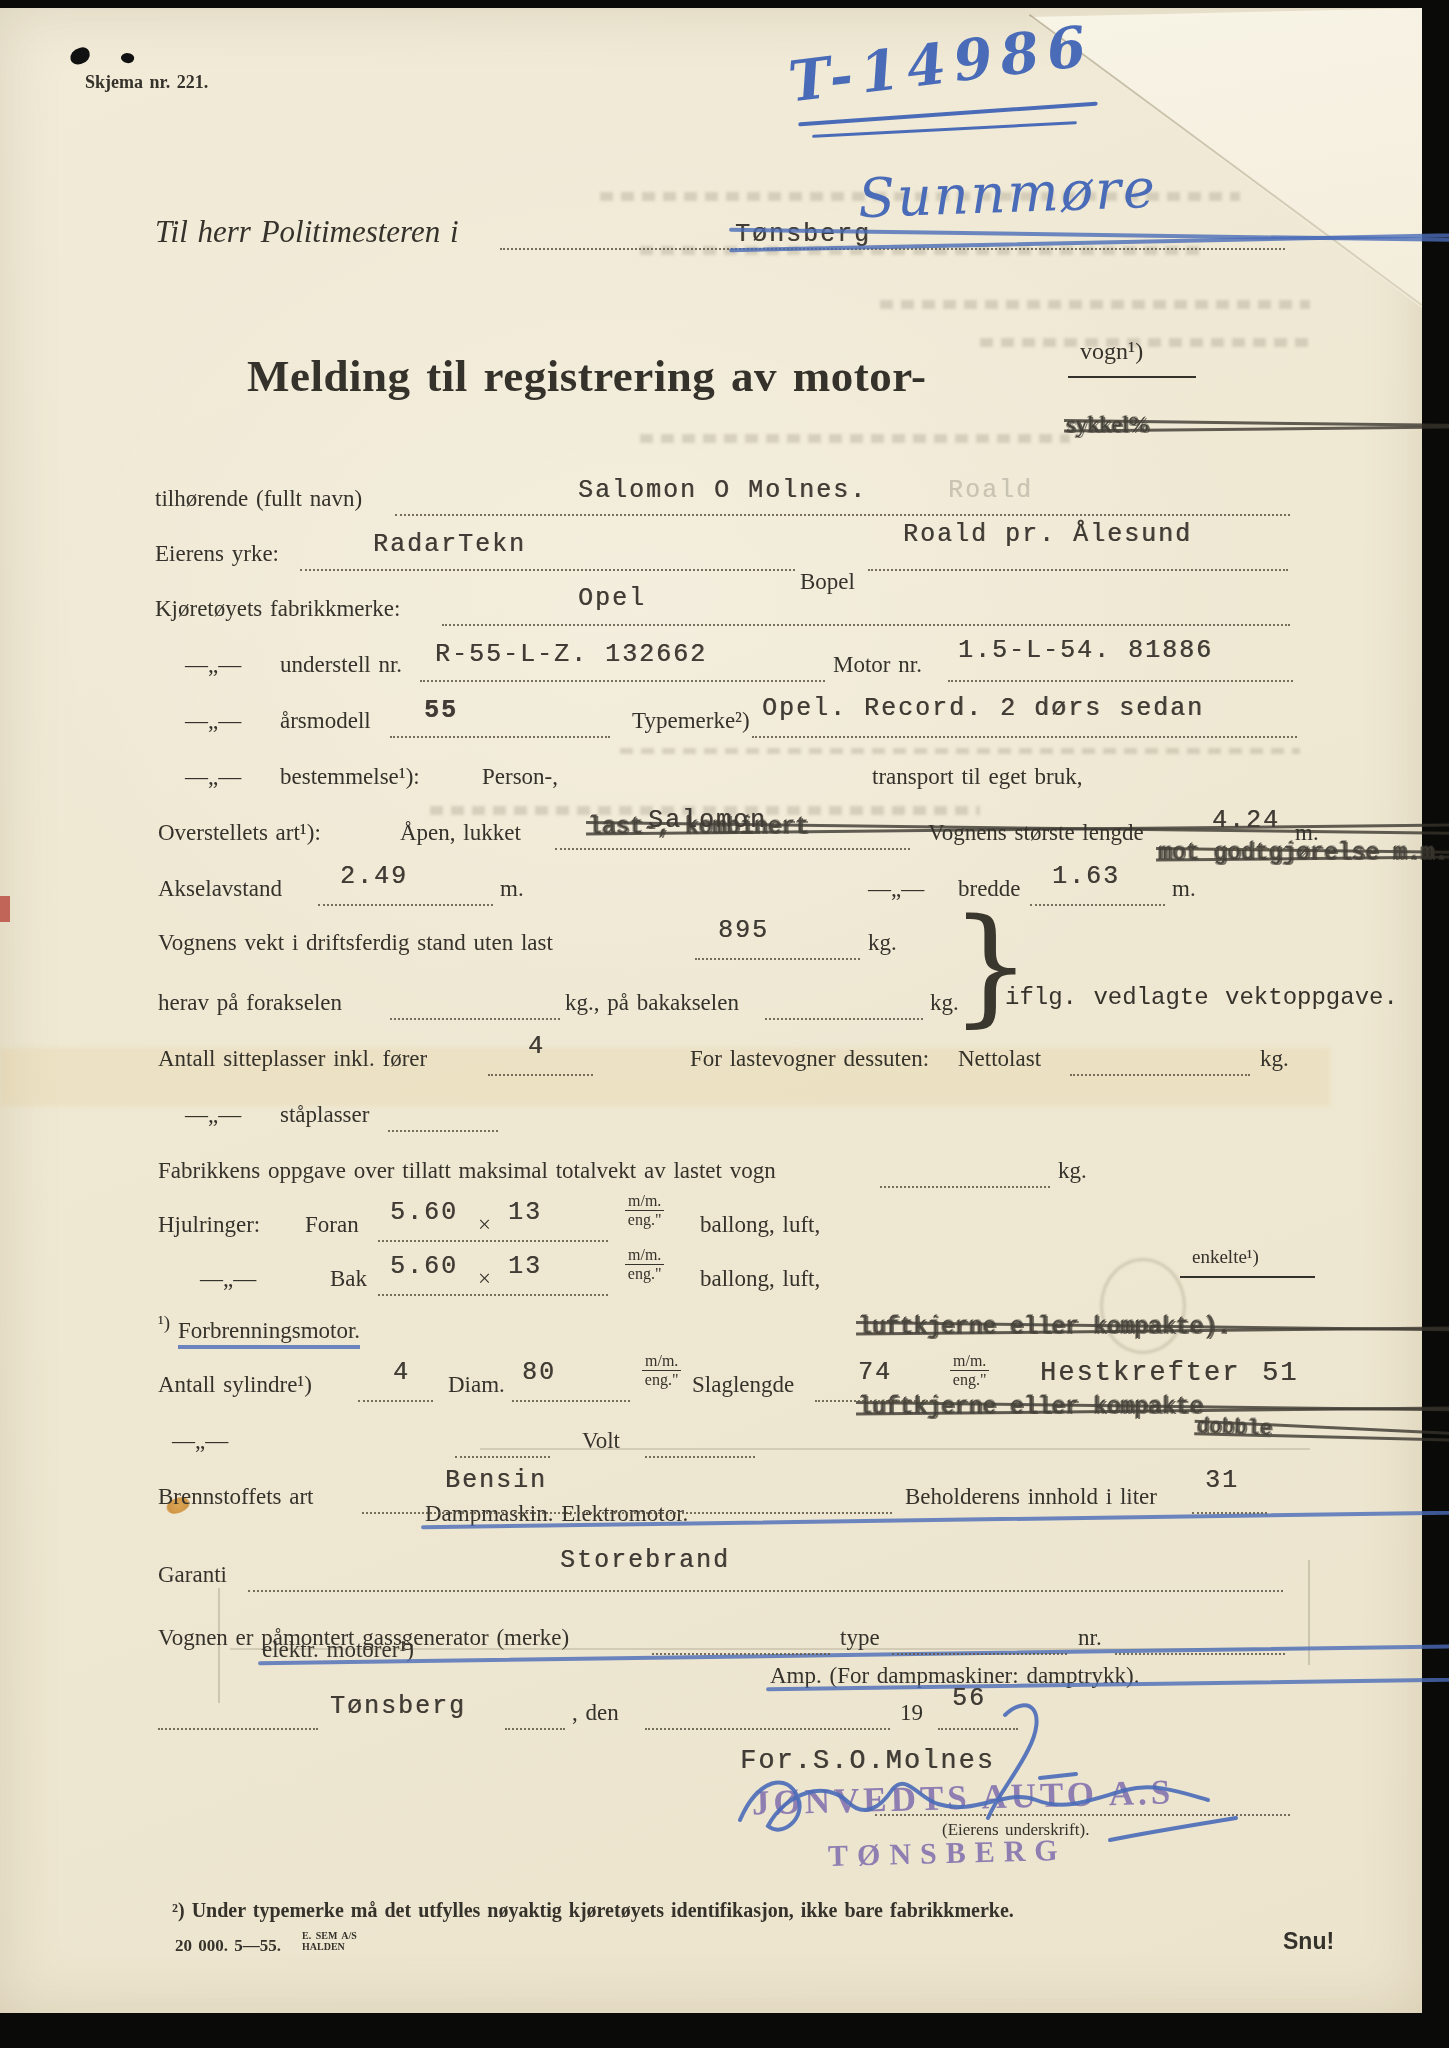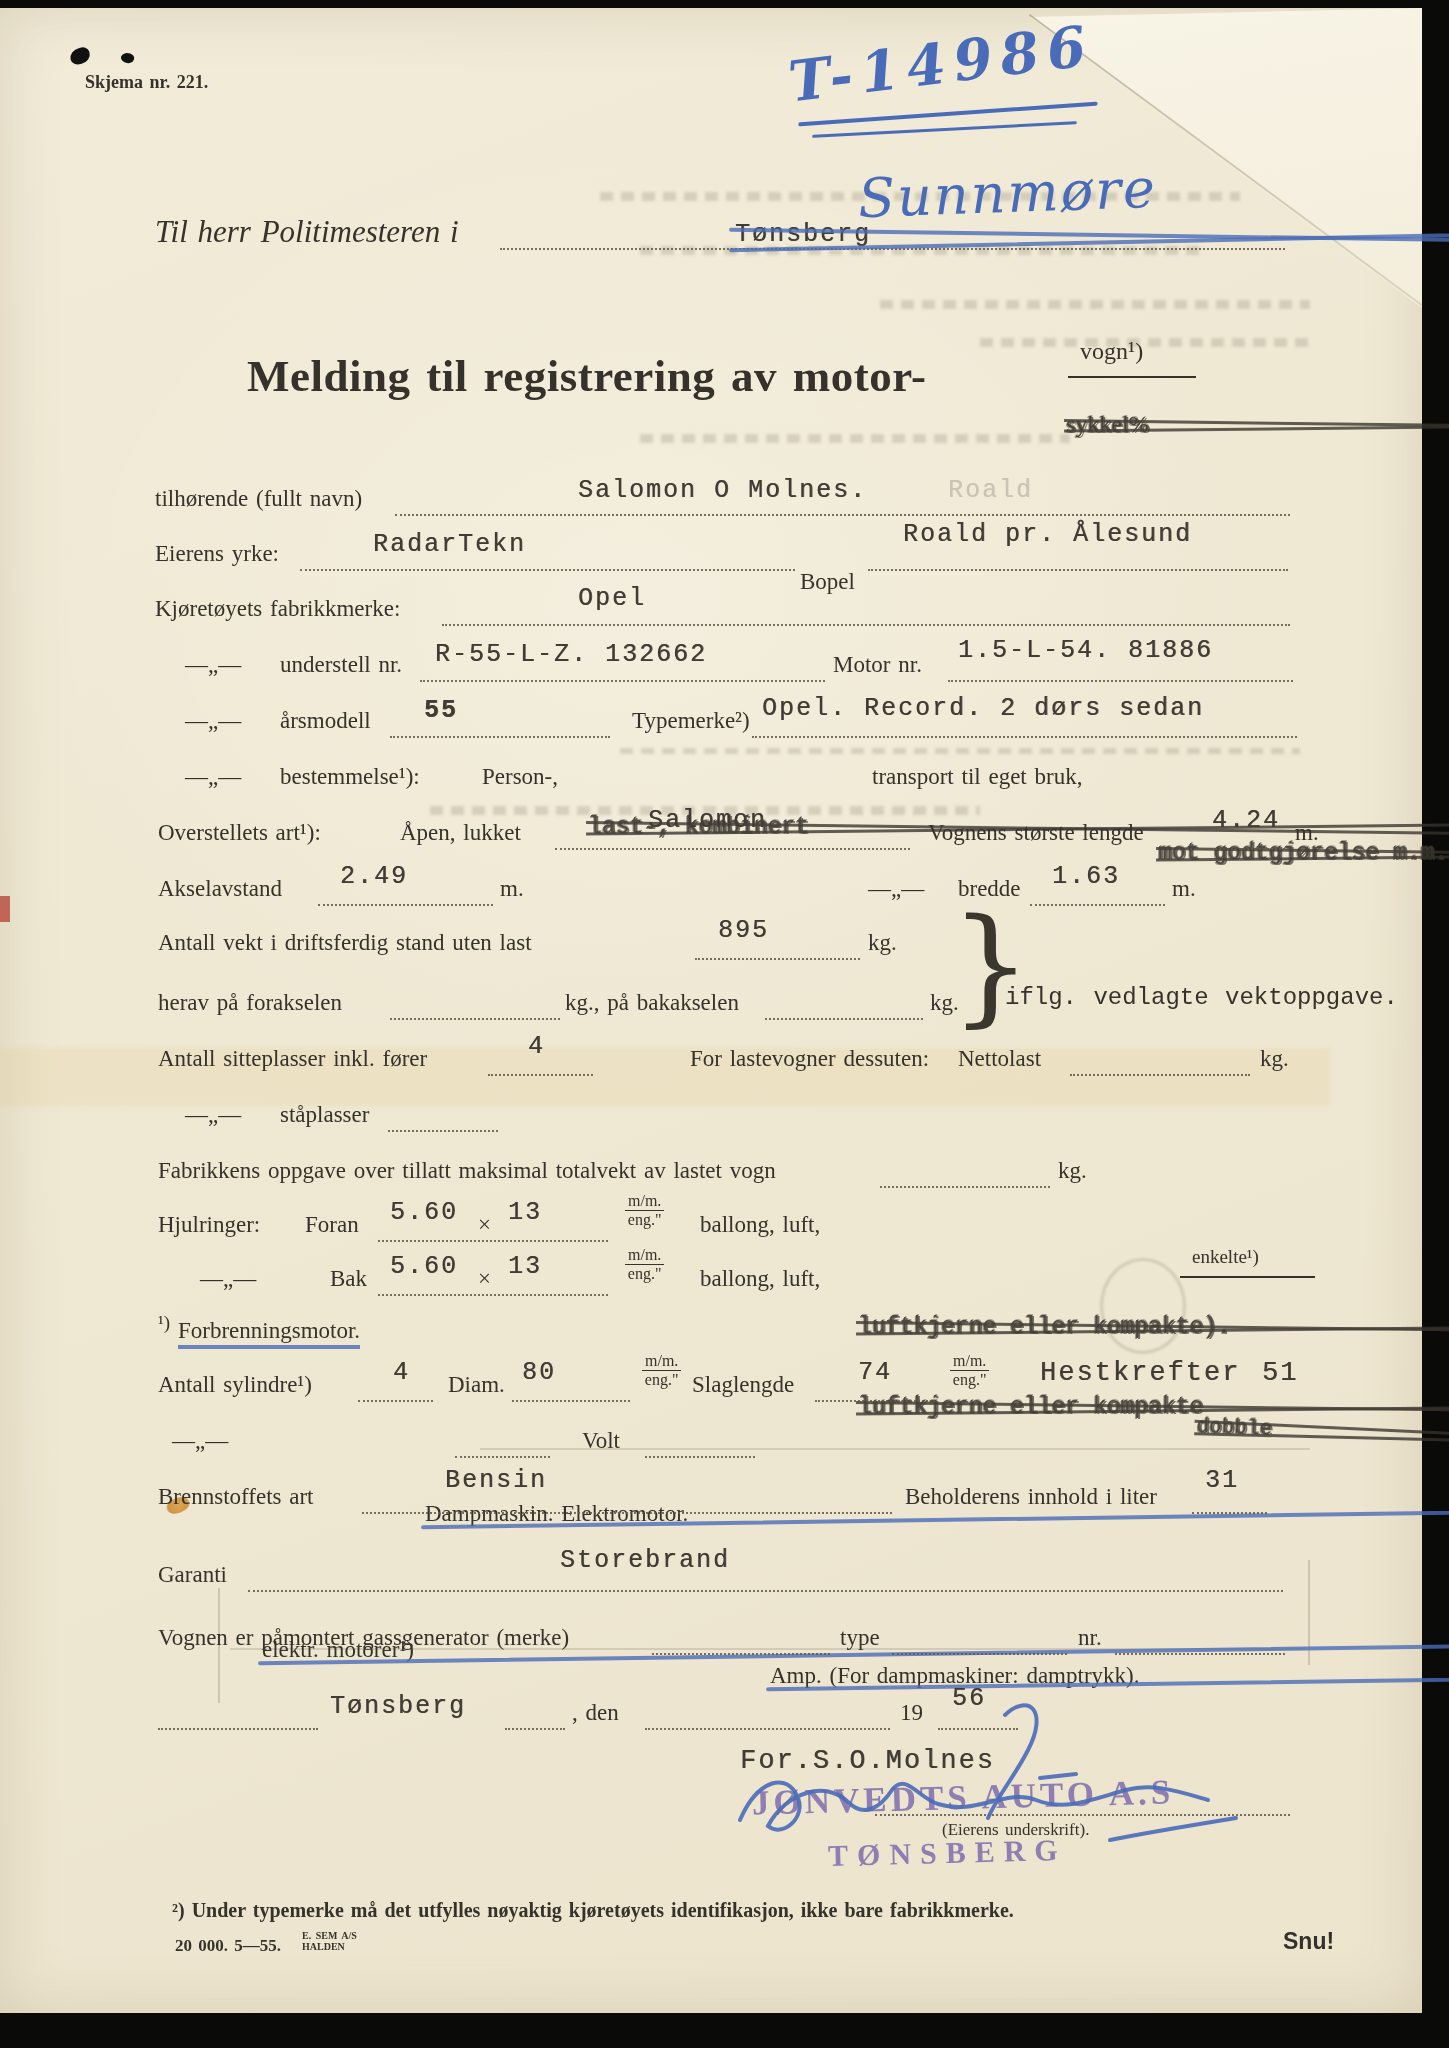--- a/index.html
+++ b/index.html
@@ -147,21 +147,21 @@
   <div class="el lbl" style="left:158px;top:876px;">Akselavstand</div>
   <div class="el dotline" style="left:318px;top:904px;width:175px;"></div>
   <div class="el typed" style="left:340px;top:862px;">2.49</div>
   <div class="el lbl" style="left:500px;top:876px;">m.</div>
   <div class="el lbl" style="left:868px;top:876px;">—„—</div>
   <div class="el lbl" style="left:958px;top:876px;">bredde</div>
   <div class="el dotline" style="left:1030px;top:904px;width:135px;"></div>
   <div class="el typed" style="left:1052px;top:862px;">1.63</div>
   <div class="el lbl" style="left:1172px;top:876px;">m.</div>
 
-  <div class="el lbl" style="left:158px;top:930px;">Antall vekt i driftsferdig stand uten last</div>
+  <div class="el lbl" style="left:158px;top:930px;">Vognens vekt i driftsferdig stand uten last</div>
   <div class="el dotline" style="left:695px;top:958px;width:165px;"></div>
   <div class="el typed" style="left:718px;top:916px;">895</div>
   <div class="el lbl" style="left:868px;top:930px;">kg.</div>
   <div class="el brace" style="left:950px;top:890px;">}</div>
   <div class="el lbl" style="left:1005px;top:984px;font-size:24px;font-family:Liberation Mono, monospace;">iflg. vedlagte vektoppgave.</div>
 
   <div class="el lbl" style="left:158px;top:990px;">herav på forakselen</div>
   <div class="el dotline" style="left:390px;top:1018px;width:170px;"></div>
   <div class="el lbl" style="left:565px;top:990px;">kg., på bakakselen</div>
   <div class="el dotline" style="left:765px;top:1018px;width:158px;"></div>

